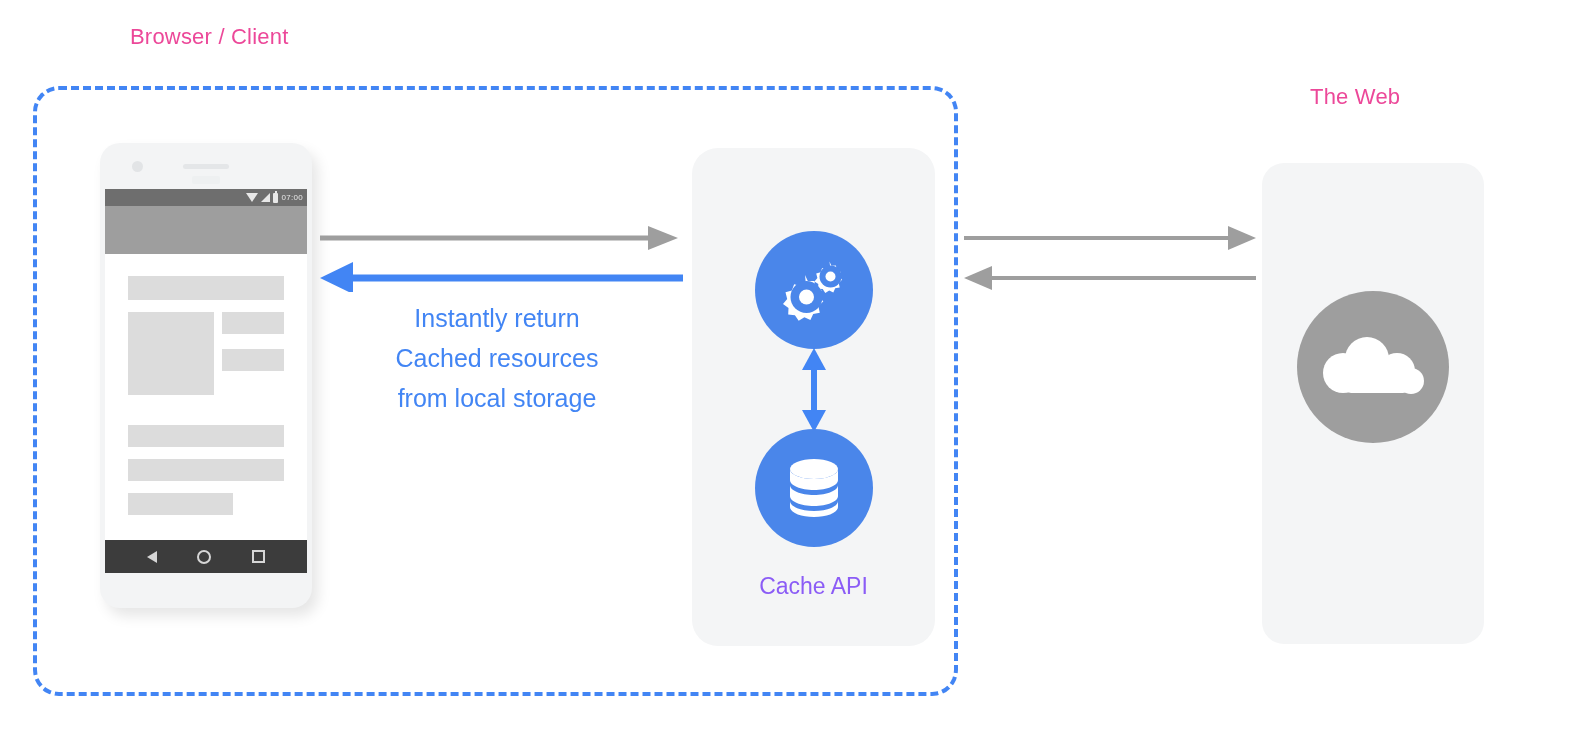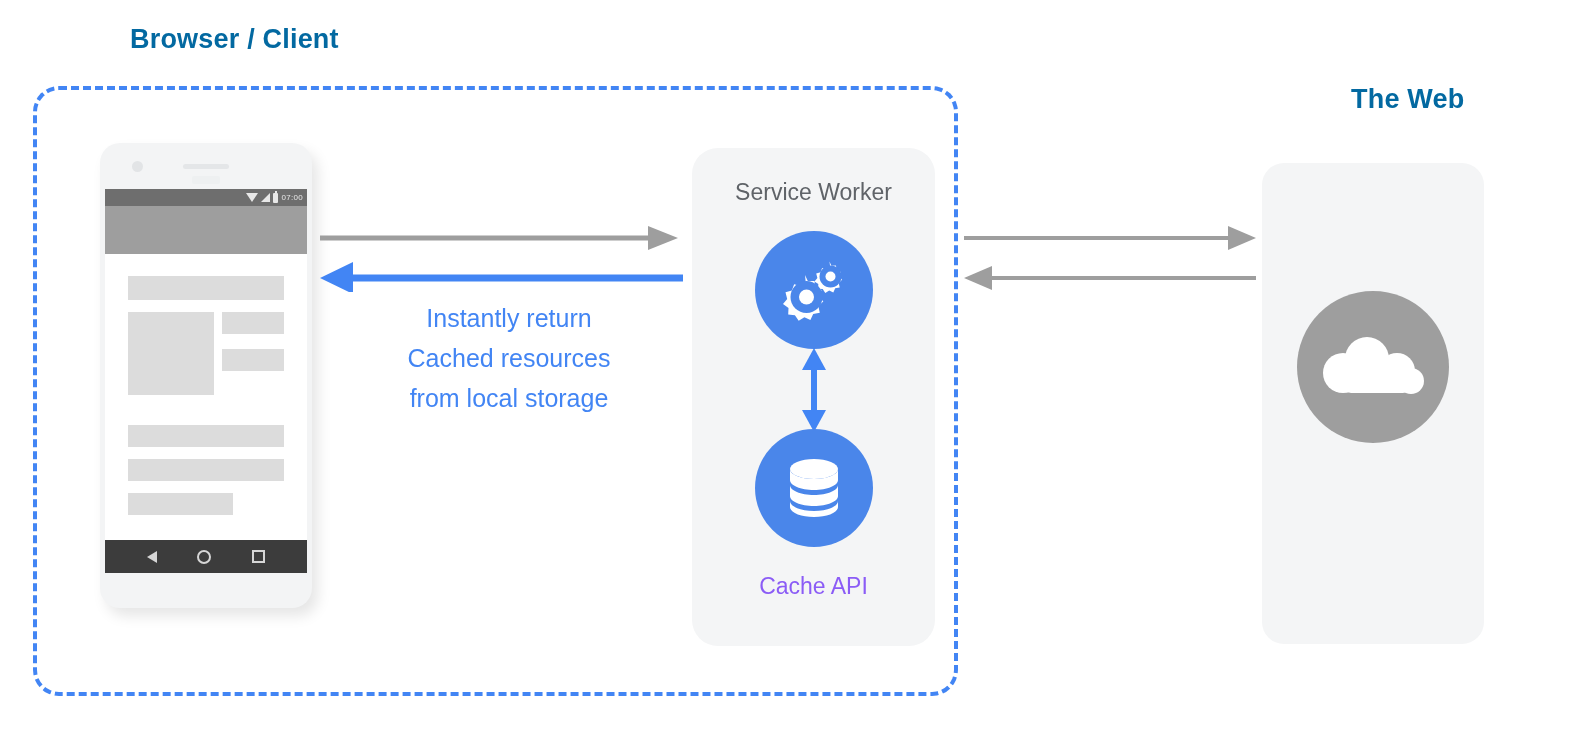--- a/index.html
+++ b/index.html
@@ -15,28 +15,28 @@
     position: relative;
     width: 1584px;
     height: 730px;
     background: #ffffff;
     overflow: hidden;
   }
 
   
   .heading {
     position: absolute;
-    color: #0369a1;
-    font-size: 27px;
-    font-weight: 700;
+    color: #ec4899;
+    font-size: 22px;
+    font-weight: 400;
     letter-spacing: .2px;
     white-space: nowrap;
   }
   #browser-heading { left: 130px; top: 24px; }
-  #web-heading { left: 1351px; top: 84px; }
+  #web-heading { left: 1310px; top: 84px; }
 
   
   #browser-boundary {
     position: absolute;
     left: 33px;
     top: 86px;
     width: 925px;
     height: 610px;
     border: 4px dashed #4285f4;
     border-radius: 26px;
@@ -261,21 +261,21 @@
 
   
   .caption {
     position: absolute;
     color: #4285f4;
     font-size: 25px;
     line-height: 40px;
     text-align: center;
     white-space: pre-line;
   }
-  #caption-left { left: 344px; top: 298px; width: 330px; }
+  #caption-left { left: 332px; top: 298px; width: 330px; }
   #caption-right { left: 990px; top: 298px; width: 250px; }
 </style>
 </head>
 <body>
 
 <div id="stage">
 
   <div class="heading" id="browser-heading">Browser / Client</div>
   <div class="heading" id="web-heading">The Web</div>
 
@@ -325,21 +325,20 @@
       <line x1="2" y1="16" x2="330" y2="16" stroke="#9e9e9e" stroke-width="5"></line>
       <polygon points="330,4 360,16 330,28" fill="#9e9e9e"></polygon>
     </g>
     <g>
       <line x1="35" y1="56" x2="365" y2="56" stroke="#4285f4" stroke-width="7"></line>
       <polygon points="35,40 35,72 2,56" fill="#4285f4"></polygon>
     </g>
   </svg>
 
   <div id="sw-card">
-    <div id="sw-title">Service Worker</div>
 
     <div class="blue-circle" id="gears-circle">
       <svg width="74" height="74" viewBox="0 0 74 74">
 
         <g fill="#ffffff">
           <path d="M52.5 8.5l1.9 4.2 4.6-.1.5 4.6 4.3 1.7-1.6 4.3 2.9 3.6-3.4 3.1 1 4.5-4.5.9-1.9 4.2-4.1-2-3.9 2.4-2.6-3.8-4.6-.4.2-4.6-3.8-2.6 2.9-3.6-1.2-4.5 4.4-1.2 1.5-4.3 4.4 1.2 3.6-2.9z"></path>
           <circle cx="53.5" cy="23.5" r="11" fill="#4a86ea"></circle>
           <circle cx="53.5" cy="23.5" r="5" fill="#ffffff"></circle>
         </g>
 

